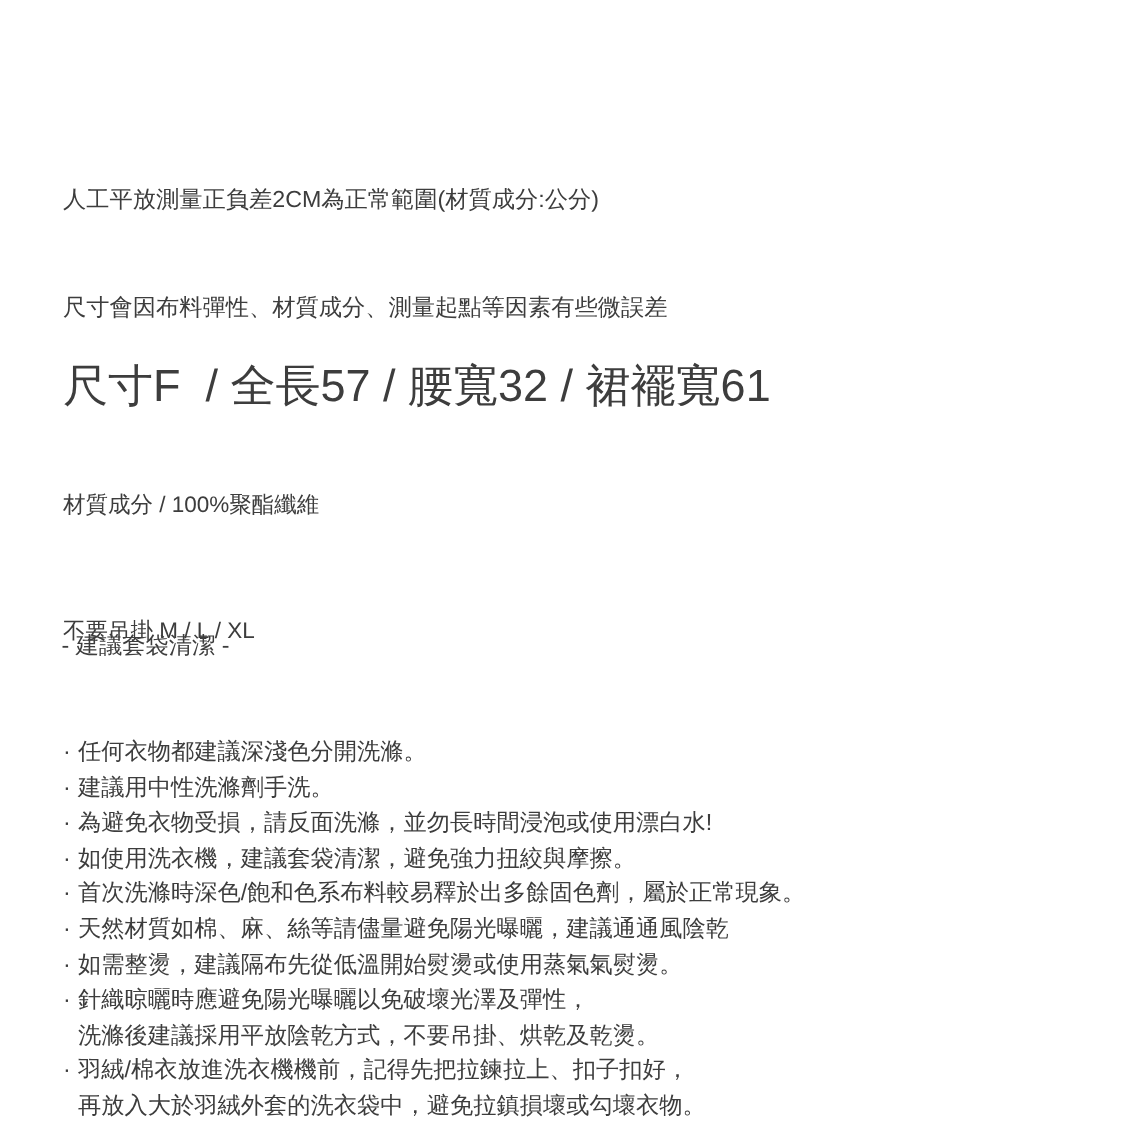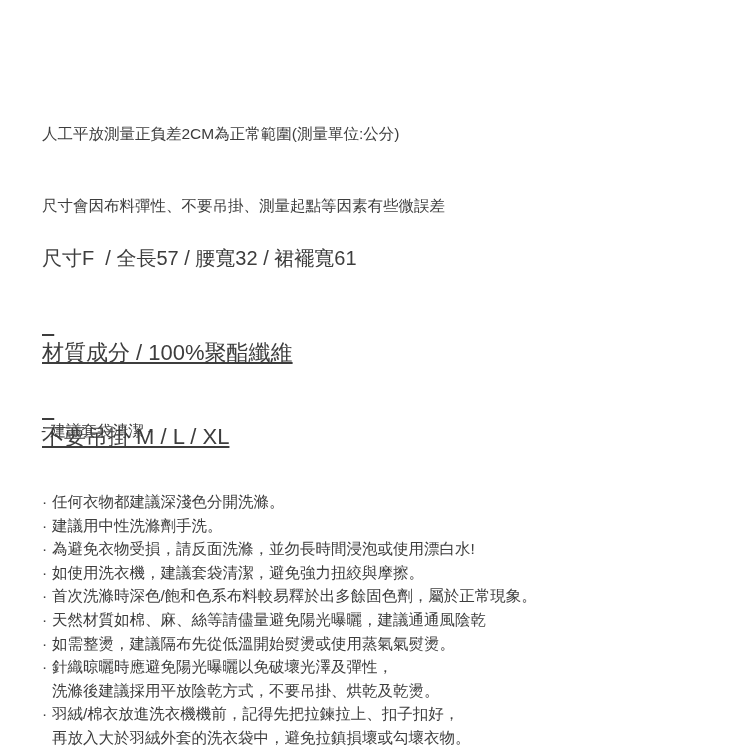--- a/index.html
+++ b/index.html
@@ -20,28 +20,27 @@
     left: 42px;
     white-space: pre-wrap;
   }
   .note {
     top: 74px;
     font-size: 15.5px;
     line-height: 24px;
   }
   .size {
     top: 183px;
-    font-size: 20px;
+    font-size: 30px;
     line-height: 30px;
   }
   .material {
-    top: 283px;
-    font-size: 22px;
+    top: 267px;
+    font-size: 15px;
     line-height: 28px;
-    text-decoration: underline;
   }
   .care {
     top: 372px;
     left: 41px;
     font-size: 15.5px;
     line-height: 23.6px;
     width: 640px;
   }
   .care-heading {
     white-space: pre-wrap;
@@ -56,22 +55,22 @@
     top: 0;
   }
   .care-line {
     white-space: pre-wrap;
   }
 </style>
 </head>
 <body>
 
 <div class="block note">
-  <div>人工平放測量正負差2CM為正常範圍(測量單位:公分)</div>
-  <div>尺寸會因布料彈性、不要吊掛、測量起點等因素有些微誤差</div>
+  <div>人工平放測量正負差2CM為正常範圍(材質成分:公分)</div>
+  <div>尺寸會因布料彈性、材質成分、測量起點等因素有些微誤差</div>
 </div>
 
 <div class="block size">
   <div>尺寸F  / 全長57 / 腰寬32 / 裙襬寬61</div>
 </div>
 
 <div class="block material">
   <div>材質成分 / 100%聚酯纖維</div>
   <div>不要吊掛 M / L / XL</div>
 </div>

